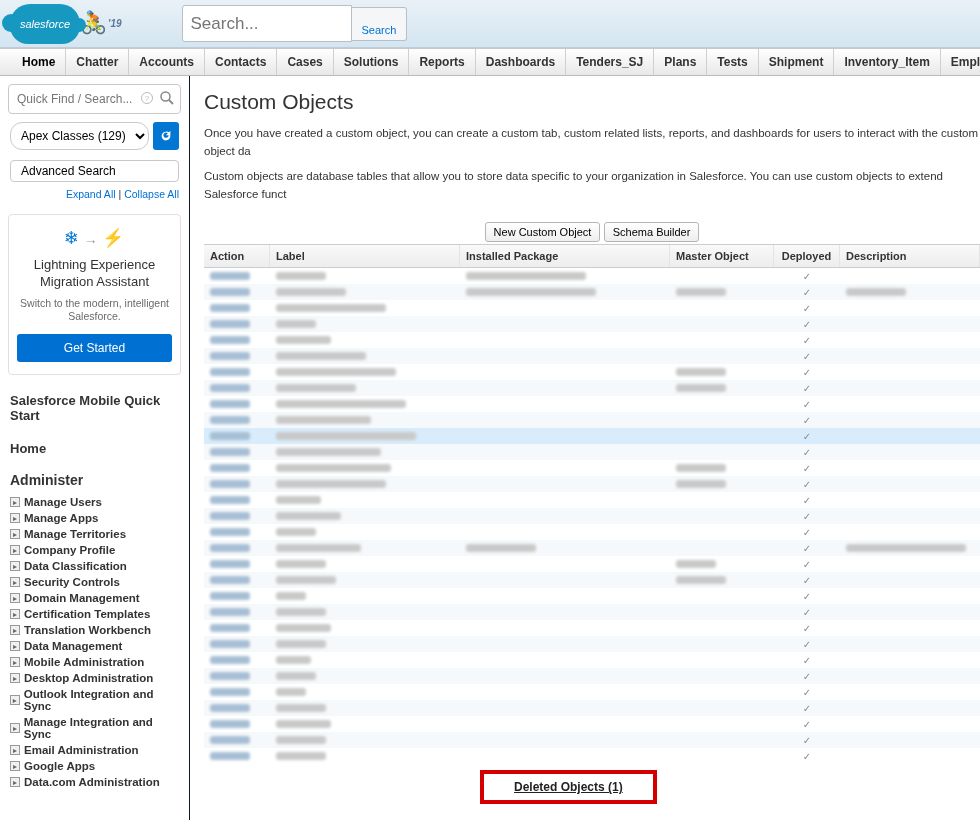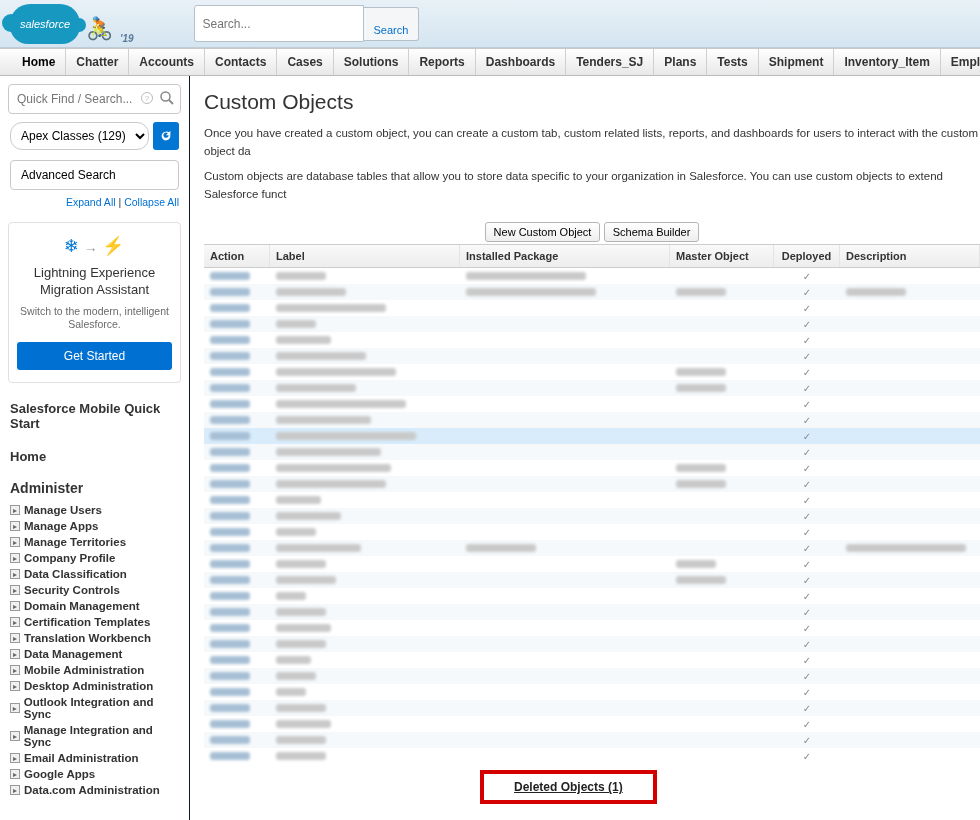--- a/index.html
+++ b/index.html
@@ -1,40 +1,40 @@
 <!DOCTYPE html>
 <html><head>
 <meta charset="utf-8">
 <style>
 * { box-sizing: border-box; margin: 0; padding: 0; }
 body { font-family: Arial, Helvetica, sans-serif; font-size: 12px; color: #333; background: #fff; overflow: hidden; width: 980px; height: 820px; }
 .header-bar { background: linear-gradient(#e9f1f7, #d4e5f1); height: 48px; display: flex; align-items: center; padding: 0 10px; border-bottom: 1px solid #c0cdd6; }
-.sf-logo { display: flex; align-items: flex-end; gap: 6px; }
+.sf-logo { display: flex; align-items: center; }
 .sf-cloud { width: 70px; height: 40px; background: #1798c1; border-radius: 20px 20px 18px 18px; display: flex; align-items: center; justify-content: center; color: #fff; font-size: 11px; font-style: italic; position: relative; }
 .sf-cloud::before { content: ''; position: absolute; left: -8px; top: 10px; width: 18px; height: 18px; background: #1798c1; border-radius: 50%; }
 .sf-cloud::after { content: ''; position: absolute; right: -6px; top: 14px; width: 14px; height: 14px; background: #1798c1; border-radius: 50%; }
 .mascot { width: 28px; height: 28px; color: #3a5a7a; font-size: 22px; }
 .season-tag { font-size: 10px; color: #5a7a9a; font-style: italic; font-weight: bold; }
 .search-wrap { margin-left: 60px; display: flex; align-items: center; }
-.search-input { width: 170px; height: 37px; border: 1px solid #b5c0c9; border-radius: 3px 0 0 3px; padding: 12px 8px; font-size: 12px; background: #fff; }
+.search-input { width: 170px; height: 37px; border: 1px solid #b5c0c9; border-radius: 3px 0 0 3px; padding: 12px 8px; font-size: 17px; background: #fff; }
 .search-btn { height: 24px; border: 1px solid #b5c0c9; border-left: none; background: #f4f6f8; padding: 16px 10px; font-size: 11px; color: #0070d2; border-radius: 0 3px 3px 0; cursor: pointer; }
 .nav-tabs { display: flex; border-top: 1px solid #c8c8c8; border-bottom: 1px solid #bababa; background: linear-gradient(#fff, #e8e8e8); height: 28px; align-items: stretch; padding-left: 12px; overflow: hidden; white-space: nowrap; }
 .nav-tabs a { color: #333; text-decoration: none; font-size: 12px; font-weight: bold; padding: 0 10px; display: flex; align-items: center; border-right: 1px solid #d0d0d0; }
 .nav-tabs a:first-child { color: #000; }
 .layout { display: flex; height: calc(100% - 76px); }
 .sidebar { width: 190px; background: #fff; border-right: 1px solid #0f172a; padding: 0; overflow-y: auto; }
 .qf-box { margin: 8px; position: relative; }
 .qf-input { width: 100%; height: 30px; border: 1px solid #c9c9c9; border-radius: 4px; padding: 0 28px 0 8px; font-size: 12px; }
 .qf-mag { position: absolute; right: 6px; top: 6px; width: 16px; height: 16px; color: #888; }
 .qf-help { position: absolute; right: 28px; top: 8px; width: 12px; height: 12px; color: #bbb; }
 .meta-label { font-size: 12px; font-weight: bold; color: #4a4a4a; padding: 4px 10px; }
 .meta-row { display: flex; gap: 4px; padding: 0 10px 6px 10px; }
 .meta-select { flex: 1; height: 28px; border: 1px solid #c9c9c9; border-radius: 12px; padding: 0 6px; font-size: 12px; background: #fff; }
 .refresh-btn { width: 28px; height: 28px; background: #0176d3; color: #fff; border: none; border-radius: 3px; cursor: pointer; font-size: 14px; }
-.adv-btn { margin: 4px 10px; display: block; width: calc(100% - 20px); height: 30px; text-align: left; padding: 0 10px; border: 1px solid #c9c9c9; border-radius: 4px; background: #fff; font-size: 12px; }
+.adv-btn { margin: 4px 10px; display: block; width: calc(100% - 20px); height: 22px; text-align: left; padding: 0 10px; border: 1px solid #c9c9c9; border-radius: 4px; background: #fff; font-size: 12px; }
 .exp-links { text-align: right; padding: 2px 10px 8px; font-size: 10.5px; }
 .exp-links a { color: #0070d2; text-decoration: none; }
 .promo-box { margin: 6px 8px; border: 1px solid #e0e0e0; border-radius: 4px; padding: 12px 8px; text-align: center; }
 .promo-icons { font-size: 18px; color: #0176d3; margin-bottom: 8px; }
 .promo-title { font-size: 13px; color: #333; margin-bottom: 6px; line-height: 1.3; }
 .promo-sub { font-size: 10.5px; color: #6a6a6a; margin-bottom: 10px; line-height: 1.3; }
 .promo-btn { background: #0070d2; color: #fff; border: none; border-radius: 3px; padding: 7px 20px; font-size: 12px; cursor: pointer; width: 100%; }
 .side-section-title { font-size: 13px; font-weight: bold; padding: 12px 10px 6px; }
 .admin-header { font-size: 14px; font-weight: bold; padding: 10px 10px 6px; }
 .admin-list { list-style: none; padding: 0 6px; }

